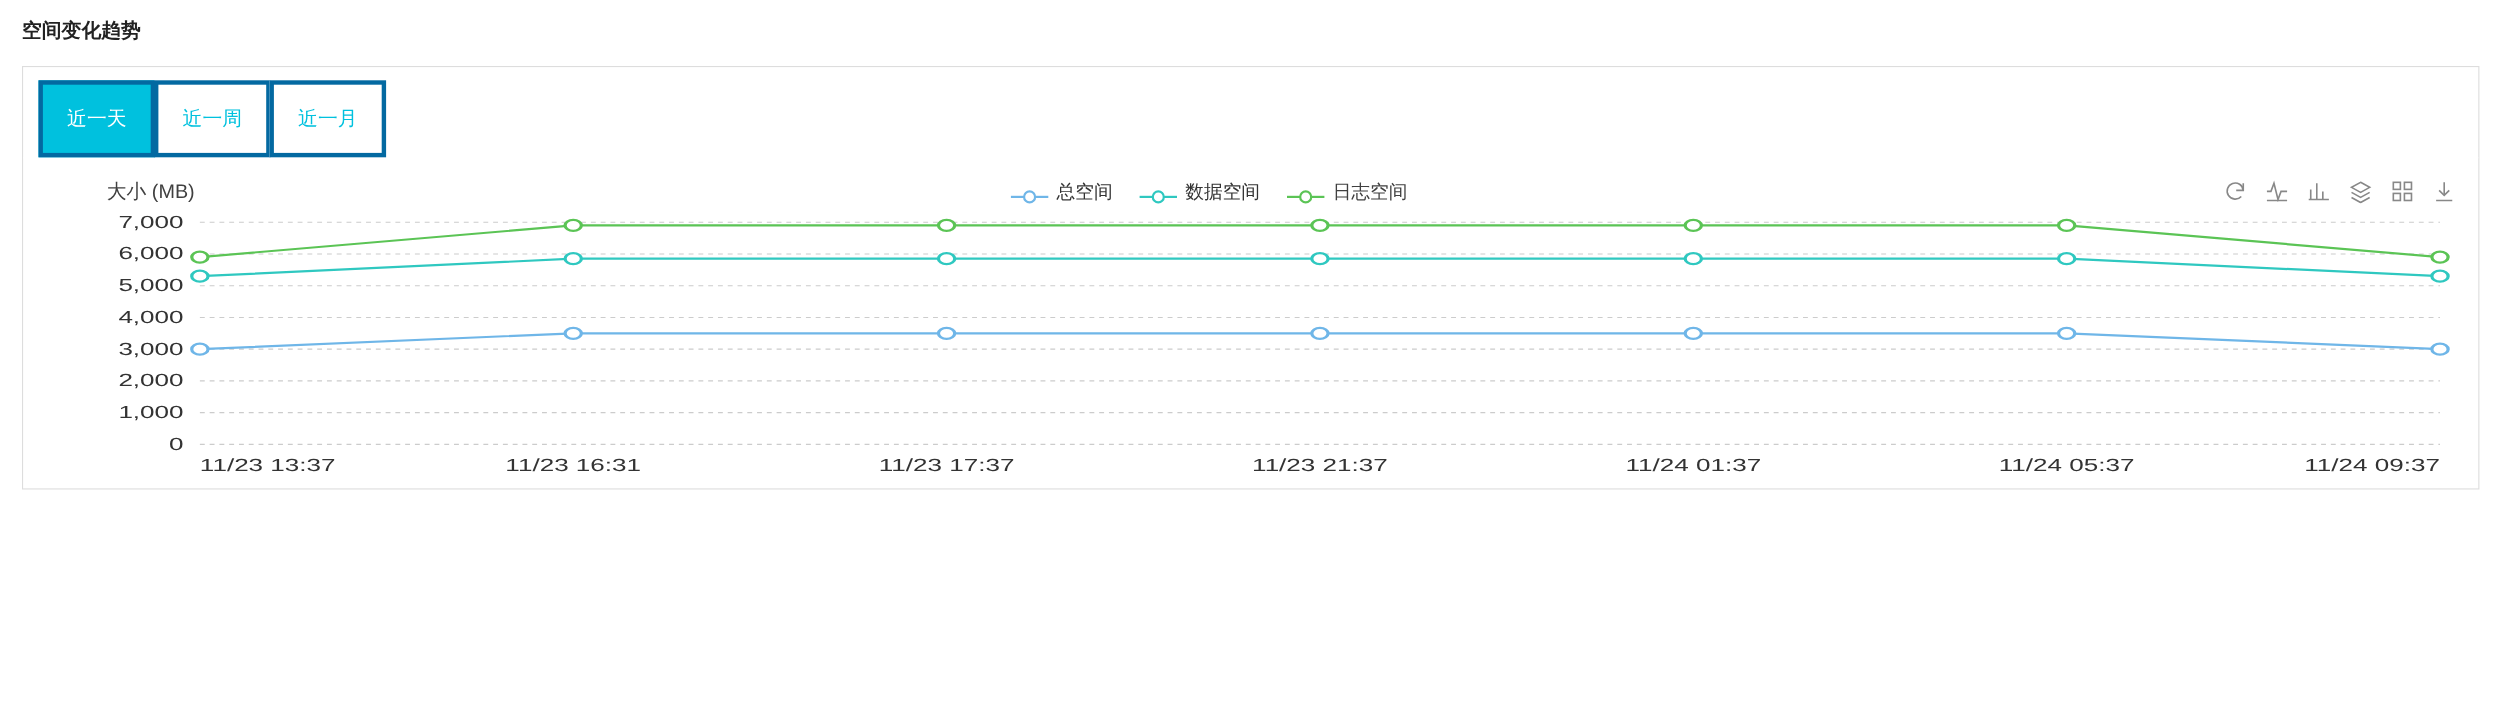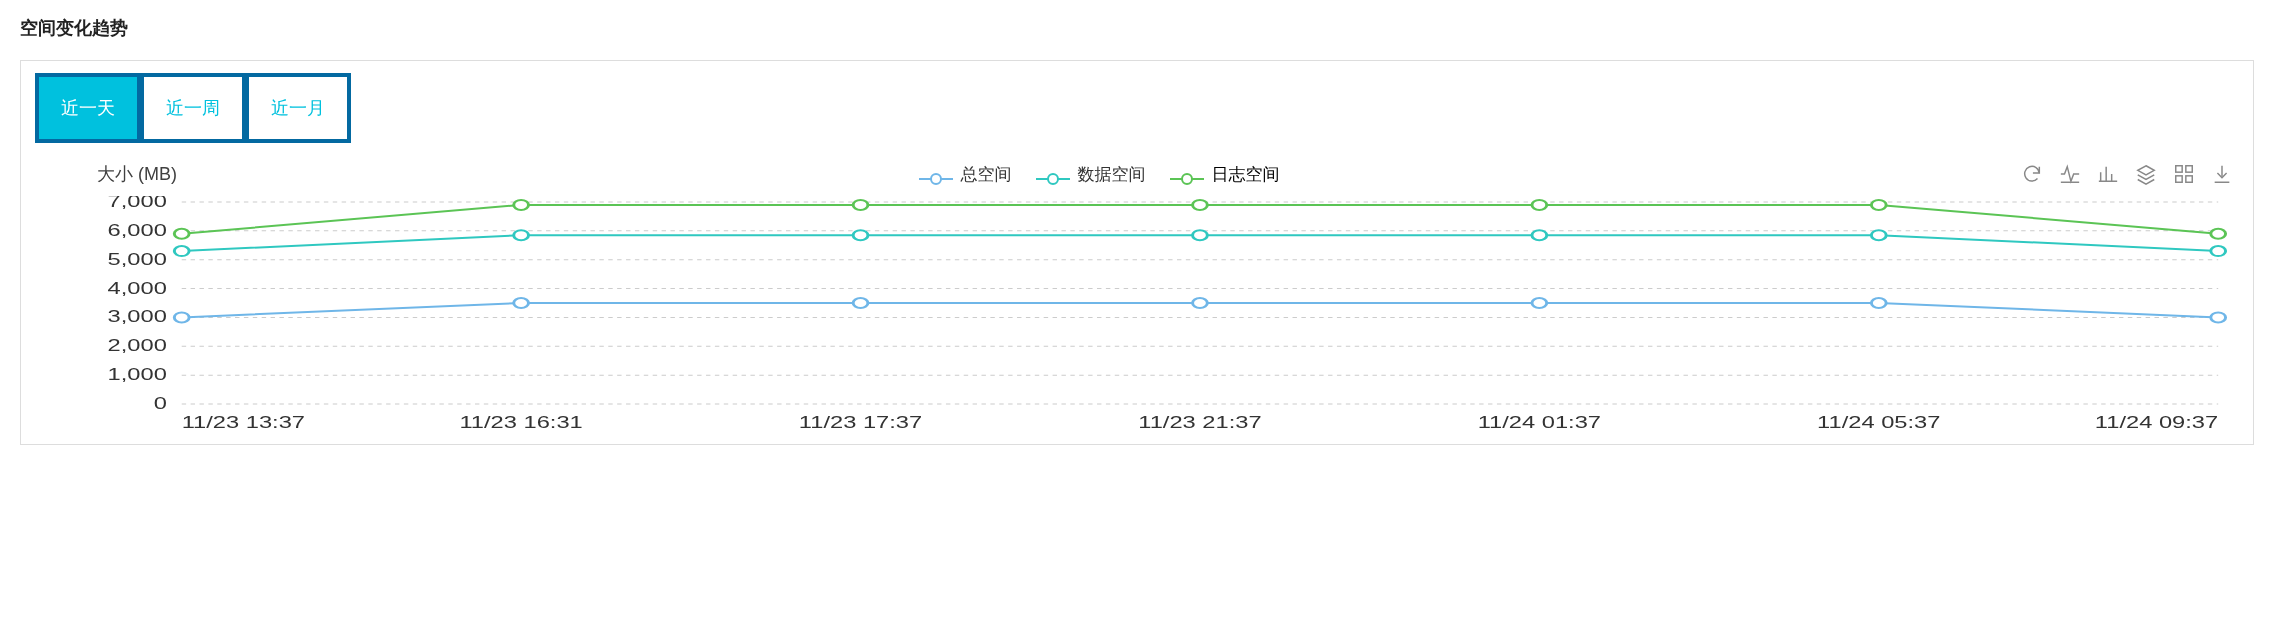--- a/index.html
+++ b/index.html
@@ -153,21 +153,21 @@
           <div class="legend-item" style="color: rgb(47, 200, 192);">
             <span class="legend-marker">
               <span class="circ"></span>
             </span>
             <span style="color: rgb(51, 51, 51);">数据空间</span>
           </div>
           <div class="legend-item" style="color: rgb(91, 196, 85);">
             <span class="legend-marker">
               <span class="circ"></span>
             </span>
-            <span style="color: #000000;">日志空间</span>
+            <span style="color: #404040;">日志空间</span>
           </div>
         </div>
       <div class="toolbar">
         <span class="tool-icon">
           <svg viewBox="0 0 24 24">
               <path d="M20 11a8 8 0 1 0-2 6"></path>
               <path d="M20 4v7h-7"></path>
             </svg>
         </span>
         <span class="tool-icon">

